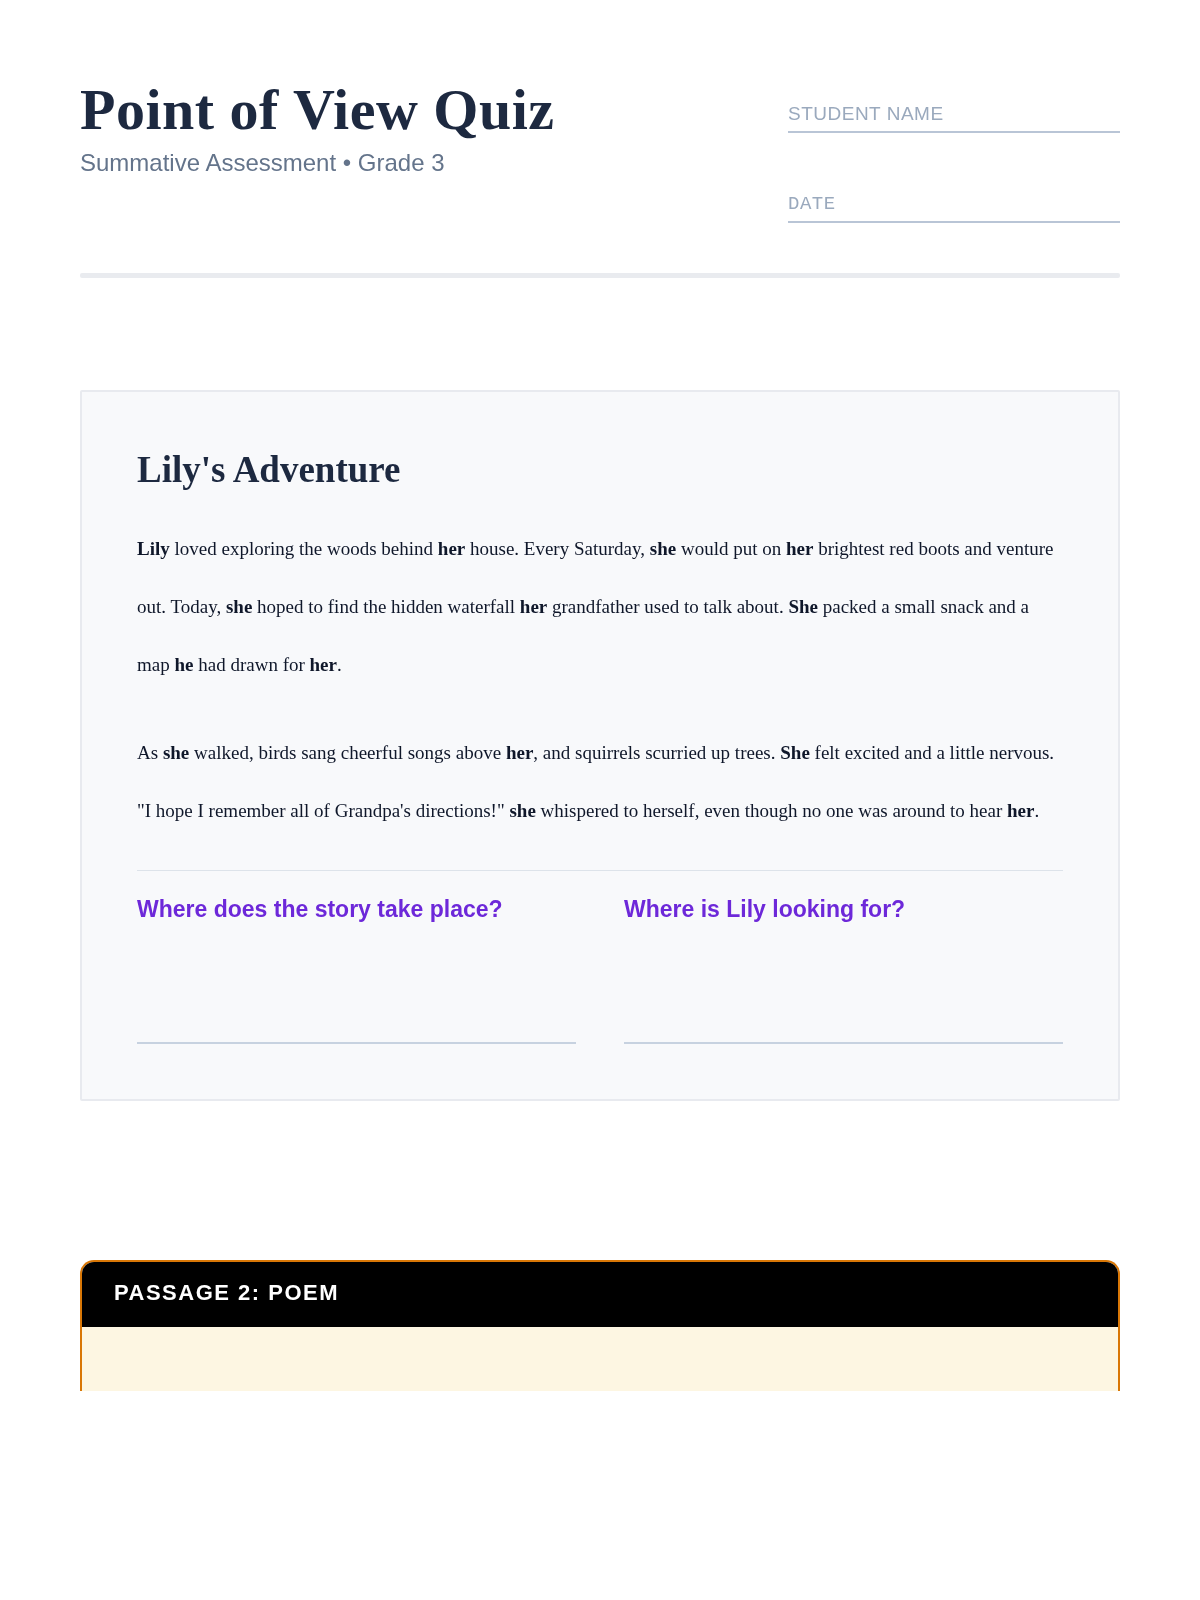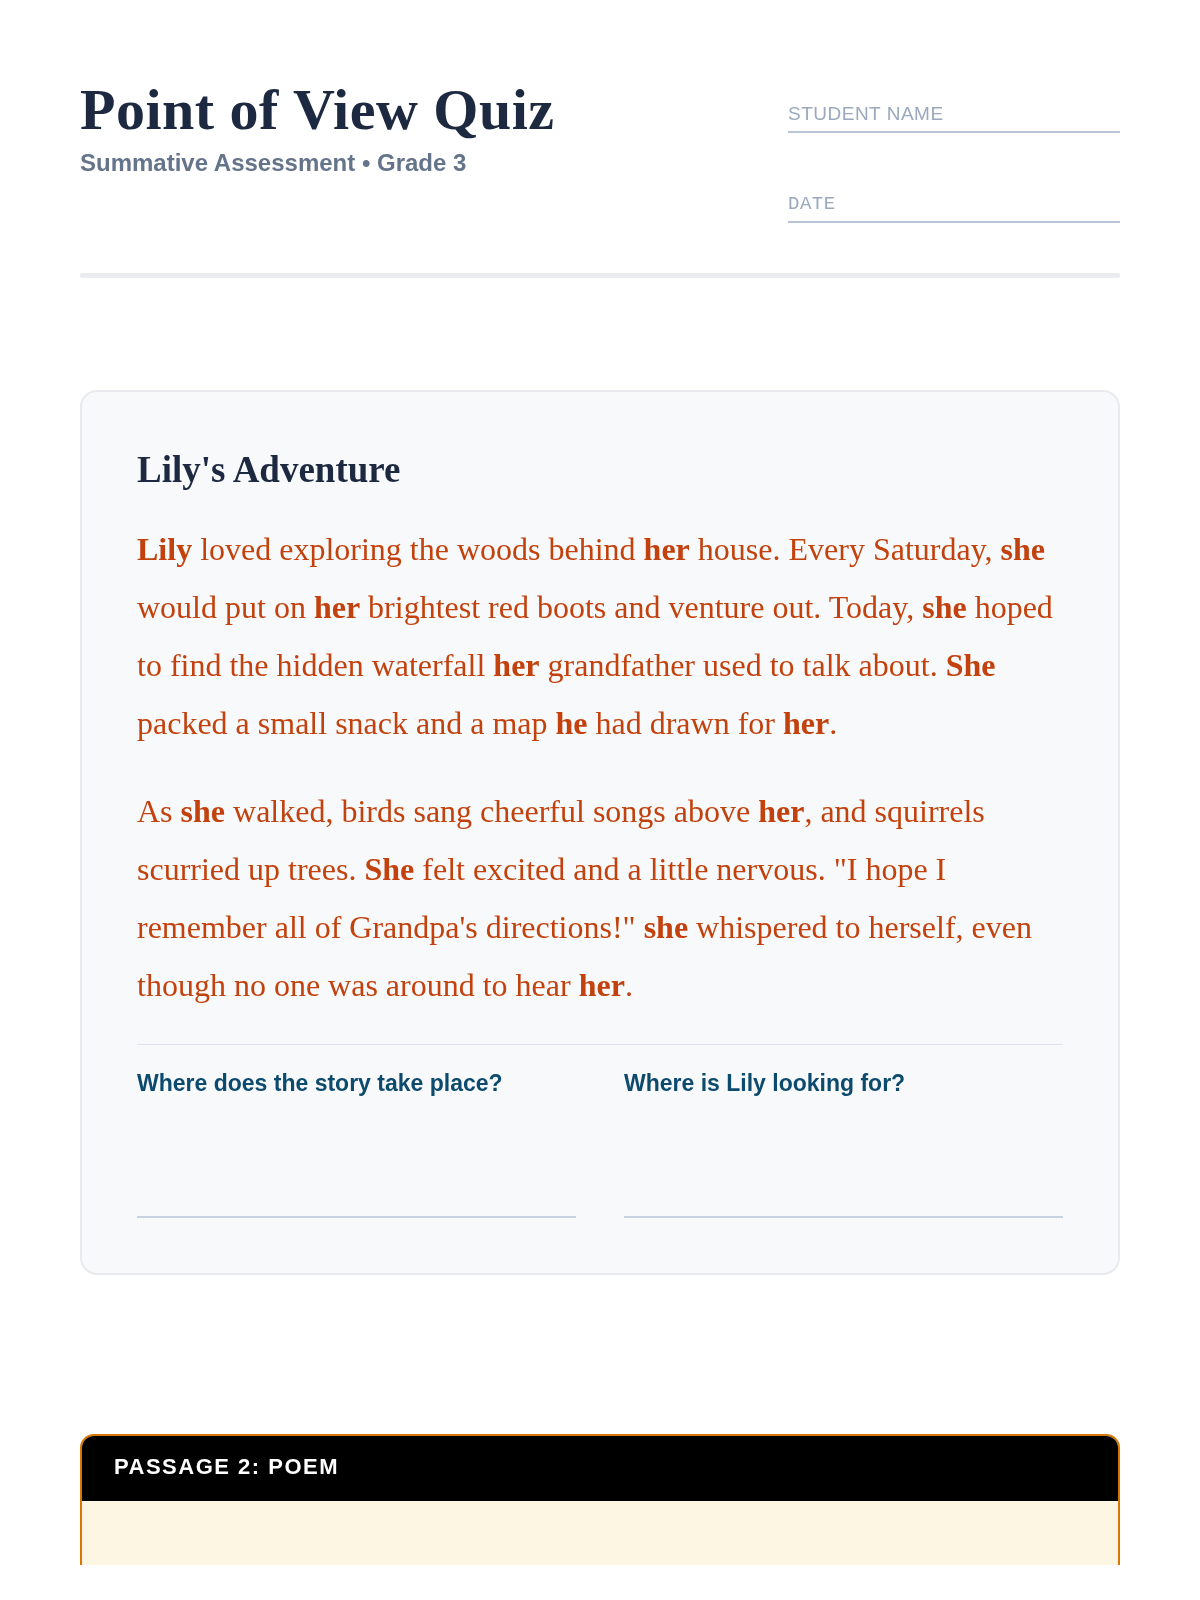--- a/index.html
+++ b/index.html
@@ -18,21 +18,21 @@
     font-family: "Liberation Serif", serif;
     font-weight: 700;
     font-size: 58px;
     line-height: 1.1;
     letter-spacing: 0.5px;
     color: #1d2940;
   }
   .subtitle {
     margin-top: 7px;
     font-size: 24px;
-    font-weight: 700;
+    font-weight: 400;
     color: #64748b;
   }
   .fields { width: 332px; flex-shrink: 0; padding-top: 25px; }
   .field {
     border-bottom: 2px solid #b9c5d6;
     padding-bottom: 6px;
     margin-bottom: 60px;
   }
   .field:last-child { margin-bottom: 0; font-family: Liberation Mono, monospace; }
   .field-label {
@@ -40,51 +40,51 @@
     letter-spacing: 0.5px;
     color: #9aa9bd;
   }
   .rule { height: 5px; background: #e9ebef; margin-top: 50px; border-radius: 2px; }
 
   
   .card {
     margin-top: 112px;
     background: #f8f9fb;
     border: 2px solid #e8eaef;
-    border-radius: 17px;
+    border-radius: 2px;
     padding: 56px 55px 55px;
   }
   .card h2 {
     margin: 0 0 28px;
     font-family: "Liberation Serif", serif;
     font-weight: 700;
     font-size: 37px;
     line-height: 1.2;
     color: #1d2940;
   }
   .passage-text {
     margin: 0 0 30px;
     font-family: "Liberation Serif", serif;
-    font-size: 32px;
+    font-size: 19px;
     line-height: 58px;
-    color: #c2410c;
+    color: #0f172a;
   }
   .passage-text strong { font-weight: 700; }
   .card-rule { height: 1px; background: #dde3ea; margin-top: 26px; }
   .questions {
     display: grid;
     grid-template-columns: 1fr 1fr;
     column-gap: 48px;
     margin-top: 24px;
   }
   .q-label {
     font-size: 23px;
     line-height: 1.25;
     font-weight: 700;
-    color: #0c4a6e;
+    color: #6d28d9;
   }
   .answer-line {
     margin-top: 118px;
     border-bottom: 2px solid #c7d2e0;
   }
 
   
   .card2 {
     margin-top: 159px;
     border: 2px solid #d97706;

